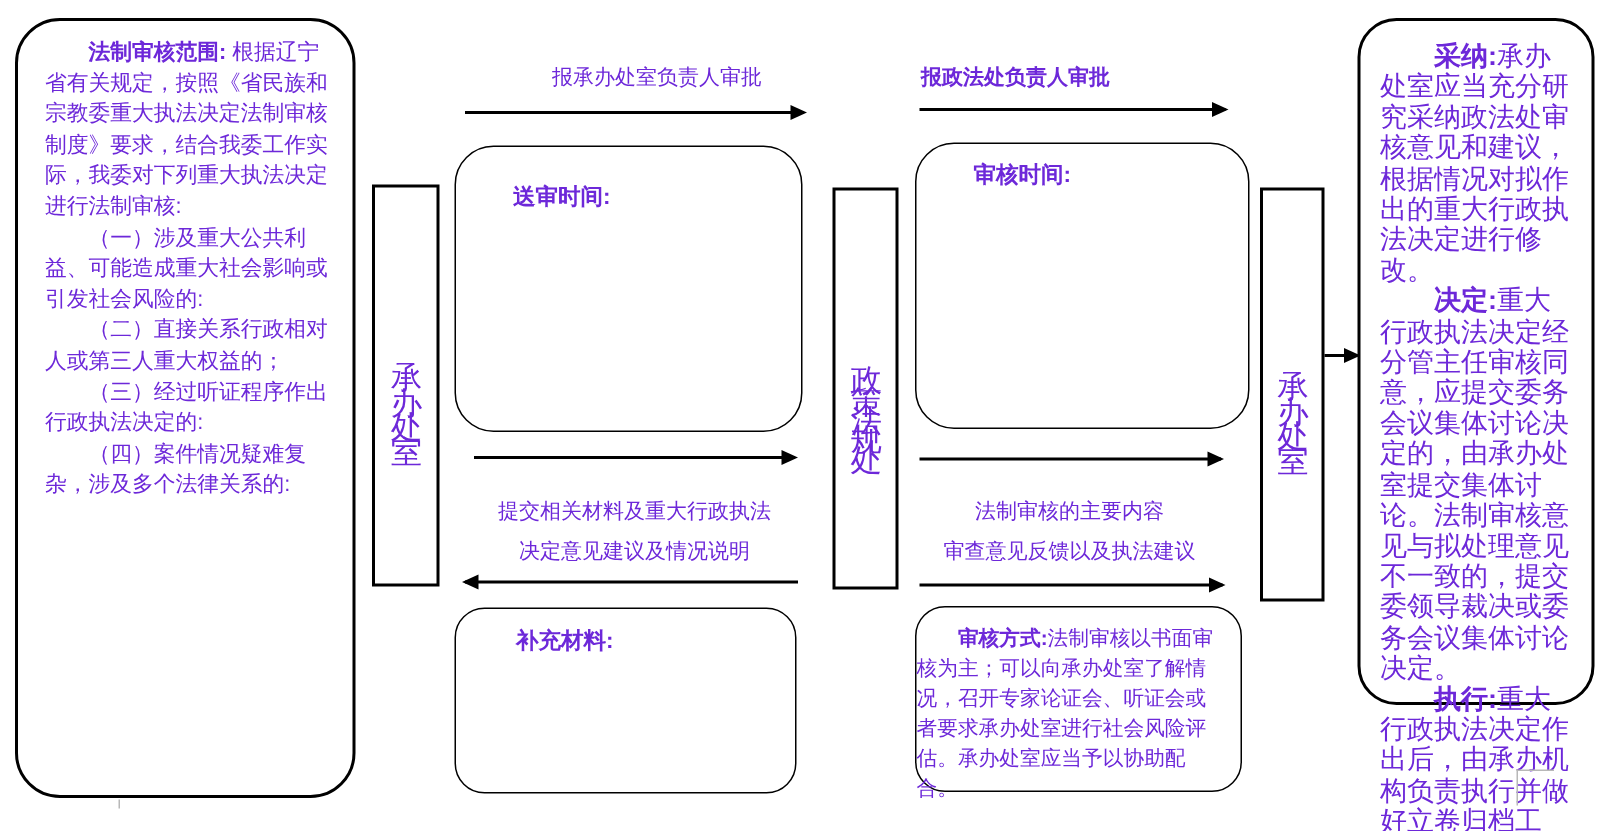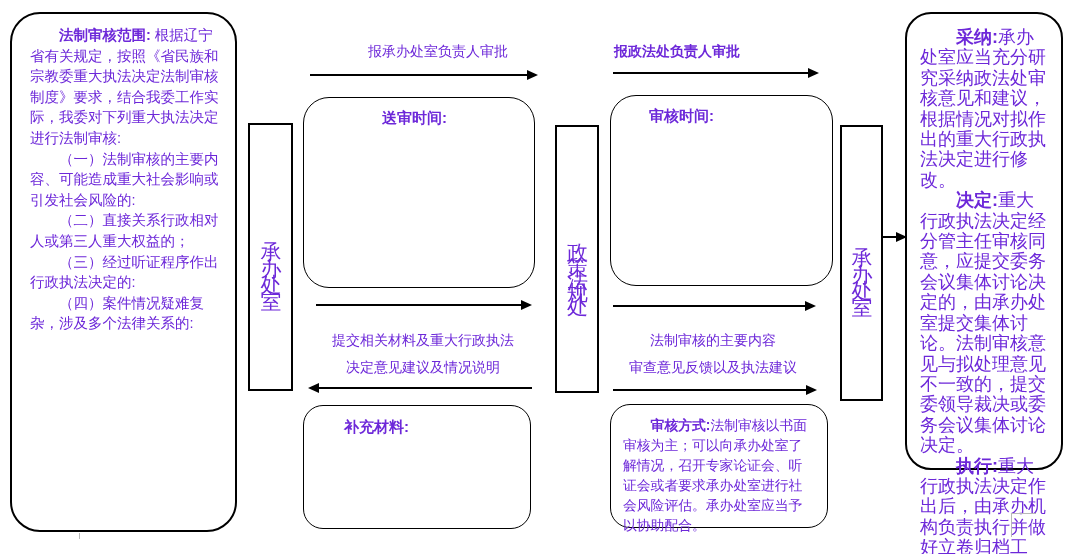--- a/index.html
+++ b/index.html
@@ -12,21 +12,21 @@
   .big-rounded{border-radius:30px;border-width:2px;}
   .vbox{display:flex;align-items:center;justify-content:center;}
   .vbox .vtext{
     writing-mode:vertical-lr;text-orientation:upright;
     font-family:"DejaVu Serif","Liberation Serif",serif;
     font-size:21px;letter-spacing:16px;line-height:1;
   }
   .para{margin:0;text-indent:2em;}
   .scope-text{padding:11px 16px 0 18px;font-size:14.5px;line-height:20.6px;}
   .result-text{padding:13px 12px 0 13px;font-size:18px;line-height:20.4px;}
-  .method-text{padding:11px 12px 0 12px;font-size:13.8px;line-height:20px;}
+  .method-text{padding:11px 12px 0 0;font-size:13.8px;line-height:20px;}
   .inner-label{position:absolute;font-weight:bold;font-size:15px;}
   .flow-label{position:absolute;font-size:14px;line-height:27px;}
   .center{text-align:center;}
   .arrow{position:absolute;height:1.5px;background:#000;}
   .arrow.head-right::after{
     content:"";position:absolute;right:-2px;top:-4.2px;width:0;height:0;
     border-left:11px solid #000;border-top:5px solid transparent;border-bottom:5px solid transparent;
   }
   .arrow.head-left::before{
     content:"";position:absolute;left:-2px;top:-4.2px;width:0;height:0;
@@ -35,35 +35,35 @@
   .faint{position:absolute;background:#b8b8b8;}
   b{font-weight:bold;}
 </style>
 </head>
 <body>
 
 <div id="canvas">
 
   <div class="box big-rounded scope-text" style="left:10px;top:12px;width:227px;height:520px;">
     <p class="para"><b>法制审核范围: </b><span>根据辽宁省有关规定，按照《省民族和宗教委重大执法决定法制审核制度》要求，结合我委工作实际，我委对下列重大执法决定进行法制审核:</span></p>
-    <p class="para">（一）法制审核的主要内容、可能造成重大社会影响或引发社会风险的:</p>
+    <p class="para">（一）涉及重大公共利益、可能造成重大社会影响或引发社会风险的:</p>
     <p class="para">（二）直接关系行政相对人或第三人重大权益的；</p>
     <p class="para">（三）经过听证程序作出行政执法决定的:</p>
     <p class="para">（四）案件情况疑难复杂，涉及多个法律关系的:</p>
   </div>
 
   <div class="box vbox" style="left:248px;top:123px;width:45px;height:268px;">
     <span class="vtext">承办处室</span>
   </div>
 
   <div class="flow-label center" style="left:330px;top:38px;width:216px;">报承办处室负责人审批</div>
   <div class="arrow head-right" style="left:310px;top:74px;width:226px;"></div>
 
   <div class="box rounded" style="left:303px;top:97px;width:232px;height:191px;">
-    <span class="inner-label" style="left:38px;top:11px;margin-left:40px;">送审时间:</span>
+    <span class="inner-label" style="left:38px;top:24px;">送审时间:</span>
   </div>
 
   <div class="arrow head-right" style="left:316px;top:304px;width:214px;"></div>
   <div class="flow-label center" style="left:310px;top:327px;width:226px;">
     <div>提交相关材料及重大行政执法</div>
     <div>决定意见建议及情况说明</div>
   </div>
   <div class="arrow head-left" style="left:310px;top:387px;width:222px;"></div>
 
   <div class="box rounded" style="left:303px;top:405px;width:228px;height:124px;border-radius:20px;">

